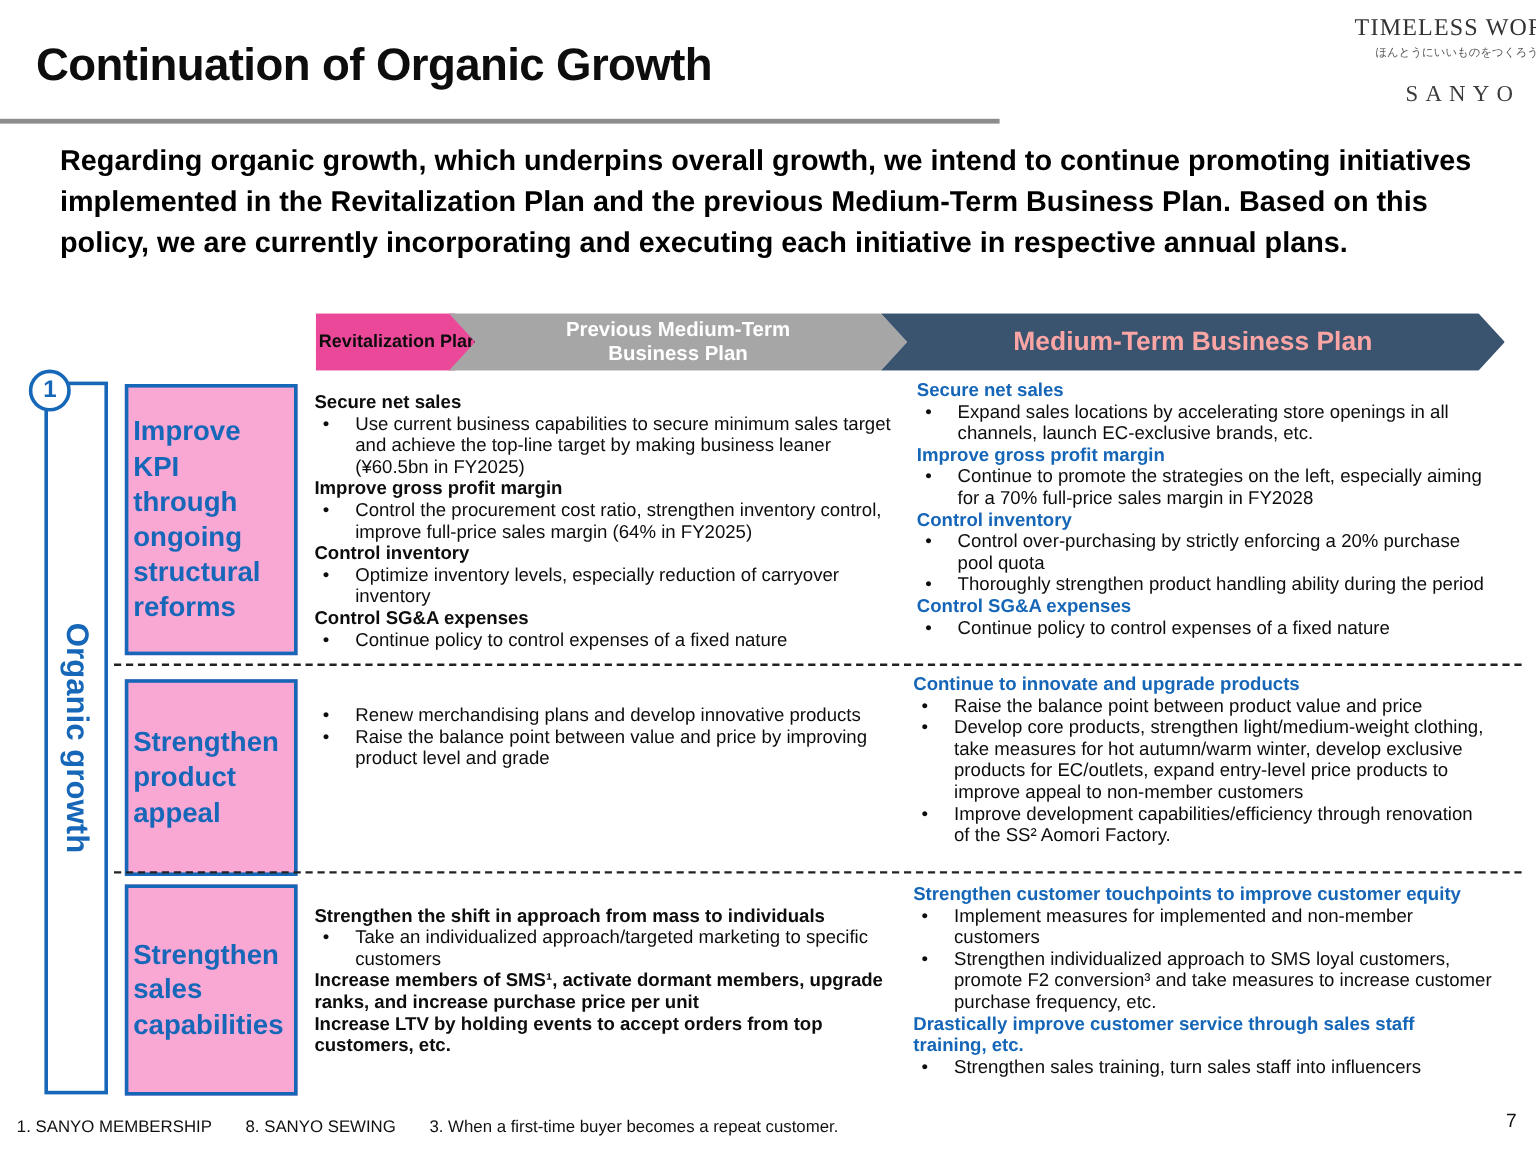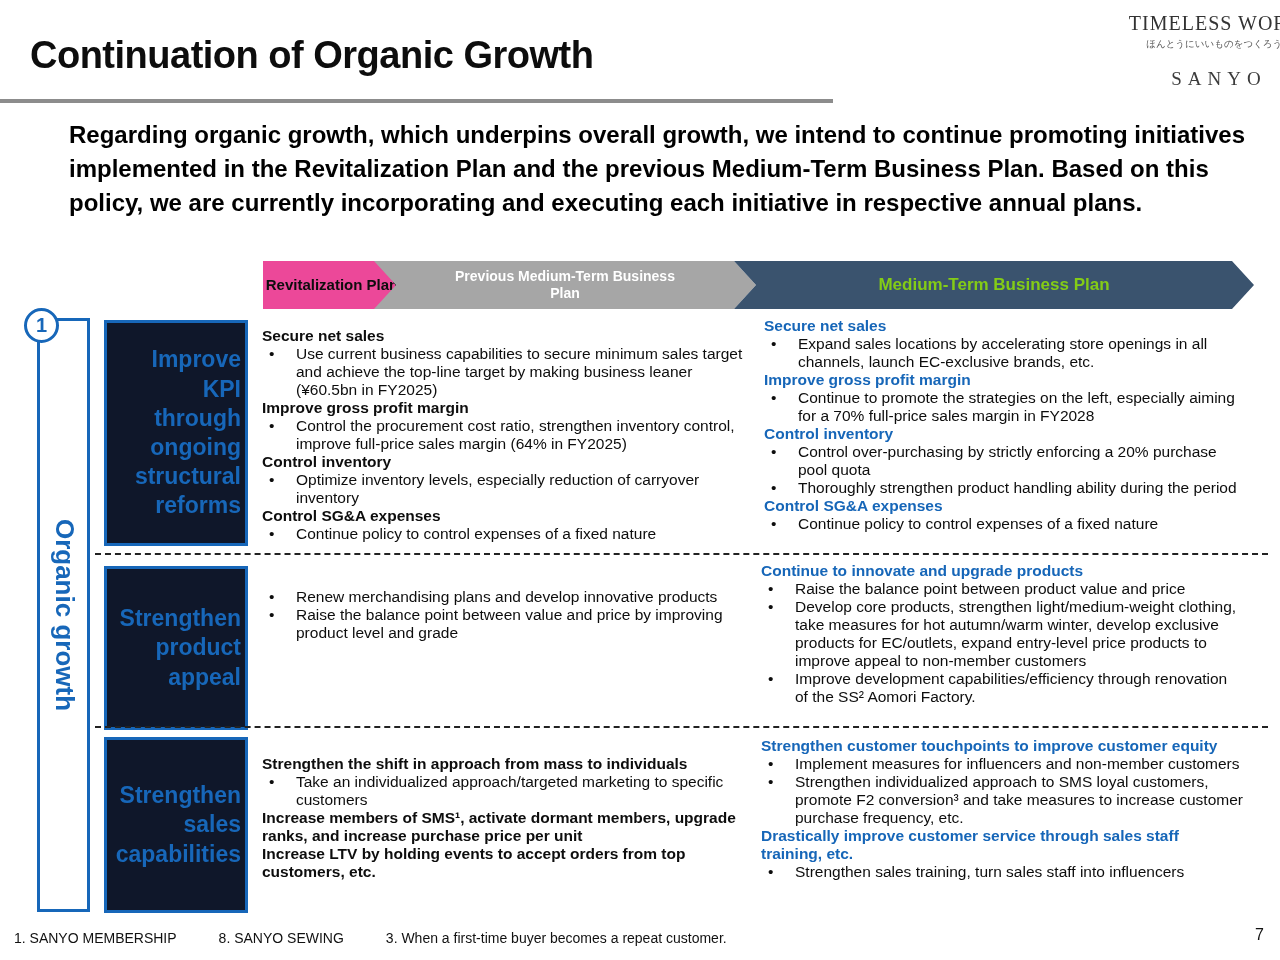--- a/index.html
+++ b/index.html
@@ -15,40 +15,40 @@
 
   
   .title { position:absolute; left:30px; top:34px; font-size:38px; font-weight:bold; color:#0d0d0d; letter-spacing:-0.5px; }
   .title-rule { position:absolute; left:0; top:99px; width:833px; height:4px; background:#8c8c8c; }
   .logo { position:absolute; left:1119px; top:12px; width:200px; text-align:center; color:#3c3c3c; }
   .logo-main { font-family:"Liberation Serif", serif; font-size:20px; letter-spacing:1px; color:#333; }
   .logo-tag { font-size:9.5px; color:#555; margin-top:3px; }
   .logo-brand { font-family:"Liberation Serif", serif; font-size:19px; letter-spacing:6px; margin-top:17px; color:#3c3c3c; }
 
   
-  .intro { position:absolute; left:50px; top:118px; width:1196px; font-size:24px; font-weight:bold; color:#000; line-height:1.42;margin-left:19px; }
+  .intro { position:absolute; left:50px; top:118px; width:1196px; font-size:24px; font-weight:bold; color:#000; line-height:1.42; }
 
   
   .chev { position:absolute; top:261px; height:48px; display:flex; align-items:center; justify-content:center; text-align:center; font-weight:bold; }
   .chev-1 { left:263px; width:138px; background:#ec4899; color:#0d0d0d; font-size:15px; line-height:1.15;
             clip-path: polygon(0 0, calc(100% - 22px) 0, 100% 50%, calc(100% - 22px) 100%, 0 100%); }
-  .chev-2 { left:374px; width:382px; background:#a6a6a6; color:#fff; font-size:14px; line-height:1.2;
+  .chev-2 { left:374px; width:382px; background:#a6a6a6; color:#fff; font-size:17px; line-height:1.2;
             clip-path: polygon(0 0, calc(100% - 22px) 0, 100% 50%, calc(100% - 22px) 100%, 0 100%, 22px 50%); }
-  .chev-3 { left:734px; width:520px; background:#3a536e; color:#84cc16; font-size:17px;
+  .chev-3 { left:734px; width:520px; background:#3a536e; color:#fca5a5; font-size:22px;
             clip-path: polygon(0 0, calc(100% - 22px) 0, 100% 50%, calc(100% - 22px) 100%, 0 100%, 22px 50%); }
   .chev-2 span { display:inline-block; max-width:230px; }
 
   
   .badge { position:absolute; left:24px; top:308px; width:35px; height:35px; border:3px solid #1767b9; border-radius:50%;
            background:#fff; color:#1767b9; font-size:20px; font-weight:bold; display:flex; align-items:center; justify-content:center; z-index:3; }
   .vbox { position:absolute; left:37px; top:318px; width:53px; height:594px; border:3px solid #1767b9; background:#fff; }
   .vtext { position:absolute; top:50%; left:50%; transform:translate(-50%,-50%) rotate(90deg); white-space:nowrap;
            color:#1767b9; font-size:26px; font-weight:bold; }
-  .bbox { position:absolute; left:104px; width:144px; border:3px solid #1767b9; background:#0f172a;
-          display:flex; align-items:center; justify-content:center; text-align:right;
+  .bbox { position:absolute; left:104px; width:144px; border:3px solid #1767b9; background:#f9a8d4;
+          display:flex; align-items:center; justify-content:center; text-align:left;
           color:#1767b9; font-size:23px; font-weight:bold; line-height:1.27; padding:4px; }
   .bbox-kpi { top:320px; height:226px; }
   .bbox-product { top:566px; height:164px; }
   .bbox-sales { top:737px; height:176px; }
 
   .dash { position:absolute; left:95px; width:1173px; border-top:2px dashed #222; }
   .dash-1 { top:553px; } .dash-2 { top:726px; }
 
   
   .col { position:absolute; font-size:15.5px; color:#0d0d0d; line-height:1.16; }
@@ -58,21 +58,21 @@
   .col-c2 { left:761px; top:562px; width:480px; }
   .col-m3 { left:262px; top:755px; width:482px; }
   .col-c3 { left:761px; top:737px; width:482px; }
   .blk-h { font-weight:bold; color:#0d0d0d; }
   .blk-h.blue { color:#1666b8; }
   .bullet { display:flex; }
   .bullet .dot { flex:0 0 34px; padding-left:7px; }
   .bullet .btxt { flex:1; }
 
   
-  .footnotes { position:absolute; left:14px; top:930px; font-size:14px; color:#111; display:flex; gap:42px;text-align:right; }
+  .footnotes { position:absolute; left:14px; top:930px; font-size:14px; color:#111; display:flex; gap:28px;text-align:right; }
   .pagenum { position:absolute; right:16px; top:926px; font-size:16px; color:#111; }
 </style>
 </head>
 <body>
 
 <div class="slide">
 
   <div class="title">Continuation of Organic Growth</div>
   <div class="title-rule"></div>
 
@@ -185,21 +185,21 @@
         <span class="dot">•</span>
         <span class="btxt">Take an individualized approach/targeted marketing to specific customers</span>
       </div>
       <div class="blk-h">Increase members of SMS¹, activate dormant members, upgrade ranks, and increase purchase price per unit</div>
       <div class="blk-h">Increase LTV by holding events to accept orders from top customers, etc.</div>
     </div>
   <div class="col col-c3">
       <div class="blk-h blue">Strengthen customer touchpoints to improve customer equity</div>
       <div class="bullet">
         <span class="dot">•</span>
-        <span class="btxt">Implement measures for influencers and non-member customers</span>
+        <span class="btxt">Implement measures for implemented and non-member customers</span>
       </div>
       <div class="bullet">
         <span class="dot">•</span>
         <span class="btxt">Strengthen individualized approach to SMS loyal customers, promote F2 conversion³ and take measures to increase customer purchase frequency, etc.</span>
       </div>
       <div class="blk-h blue">Drastically improve customer service through sales staff training, etc.</div>
       <div class="bullet">
         <span class="dot">•</span>
         <span class="btxt">Strengthen sales training, turn sales staff into influencers</span>
       </div>

